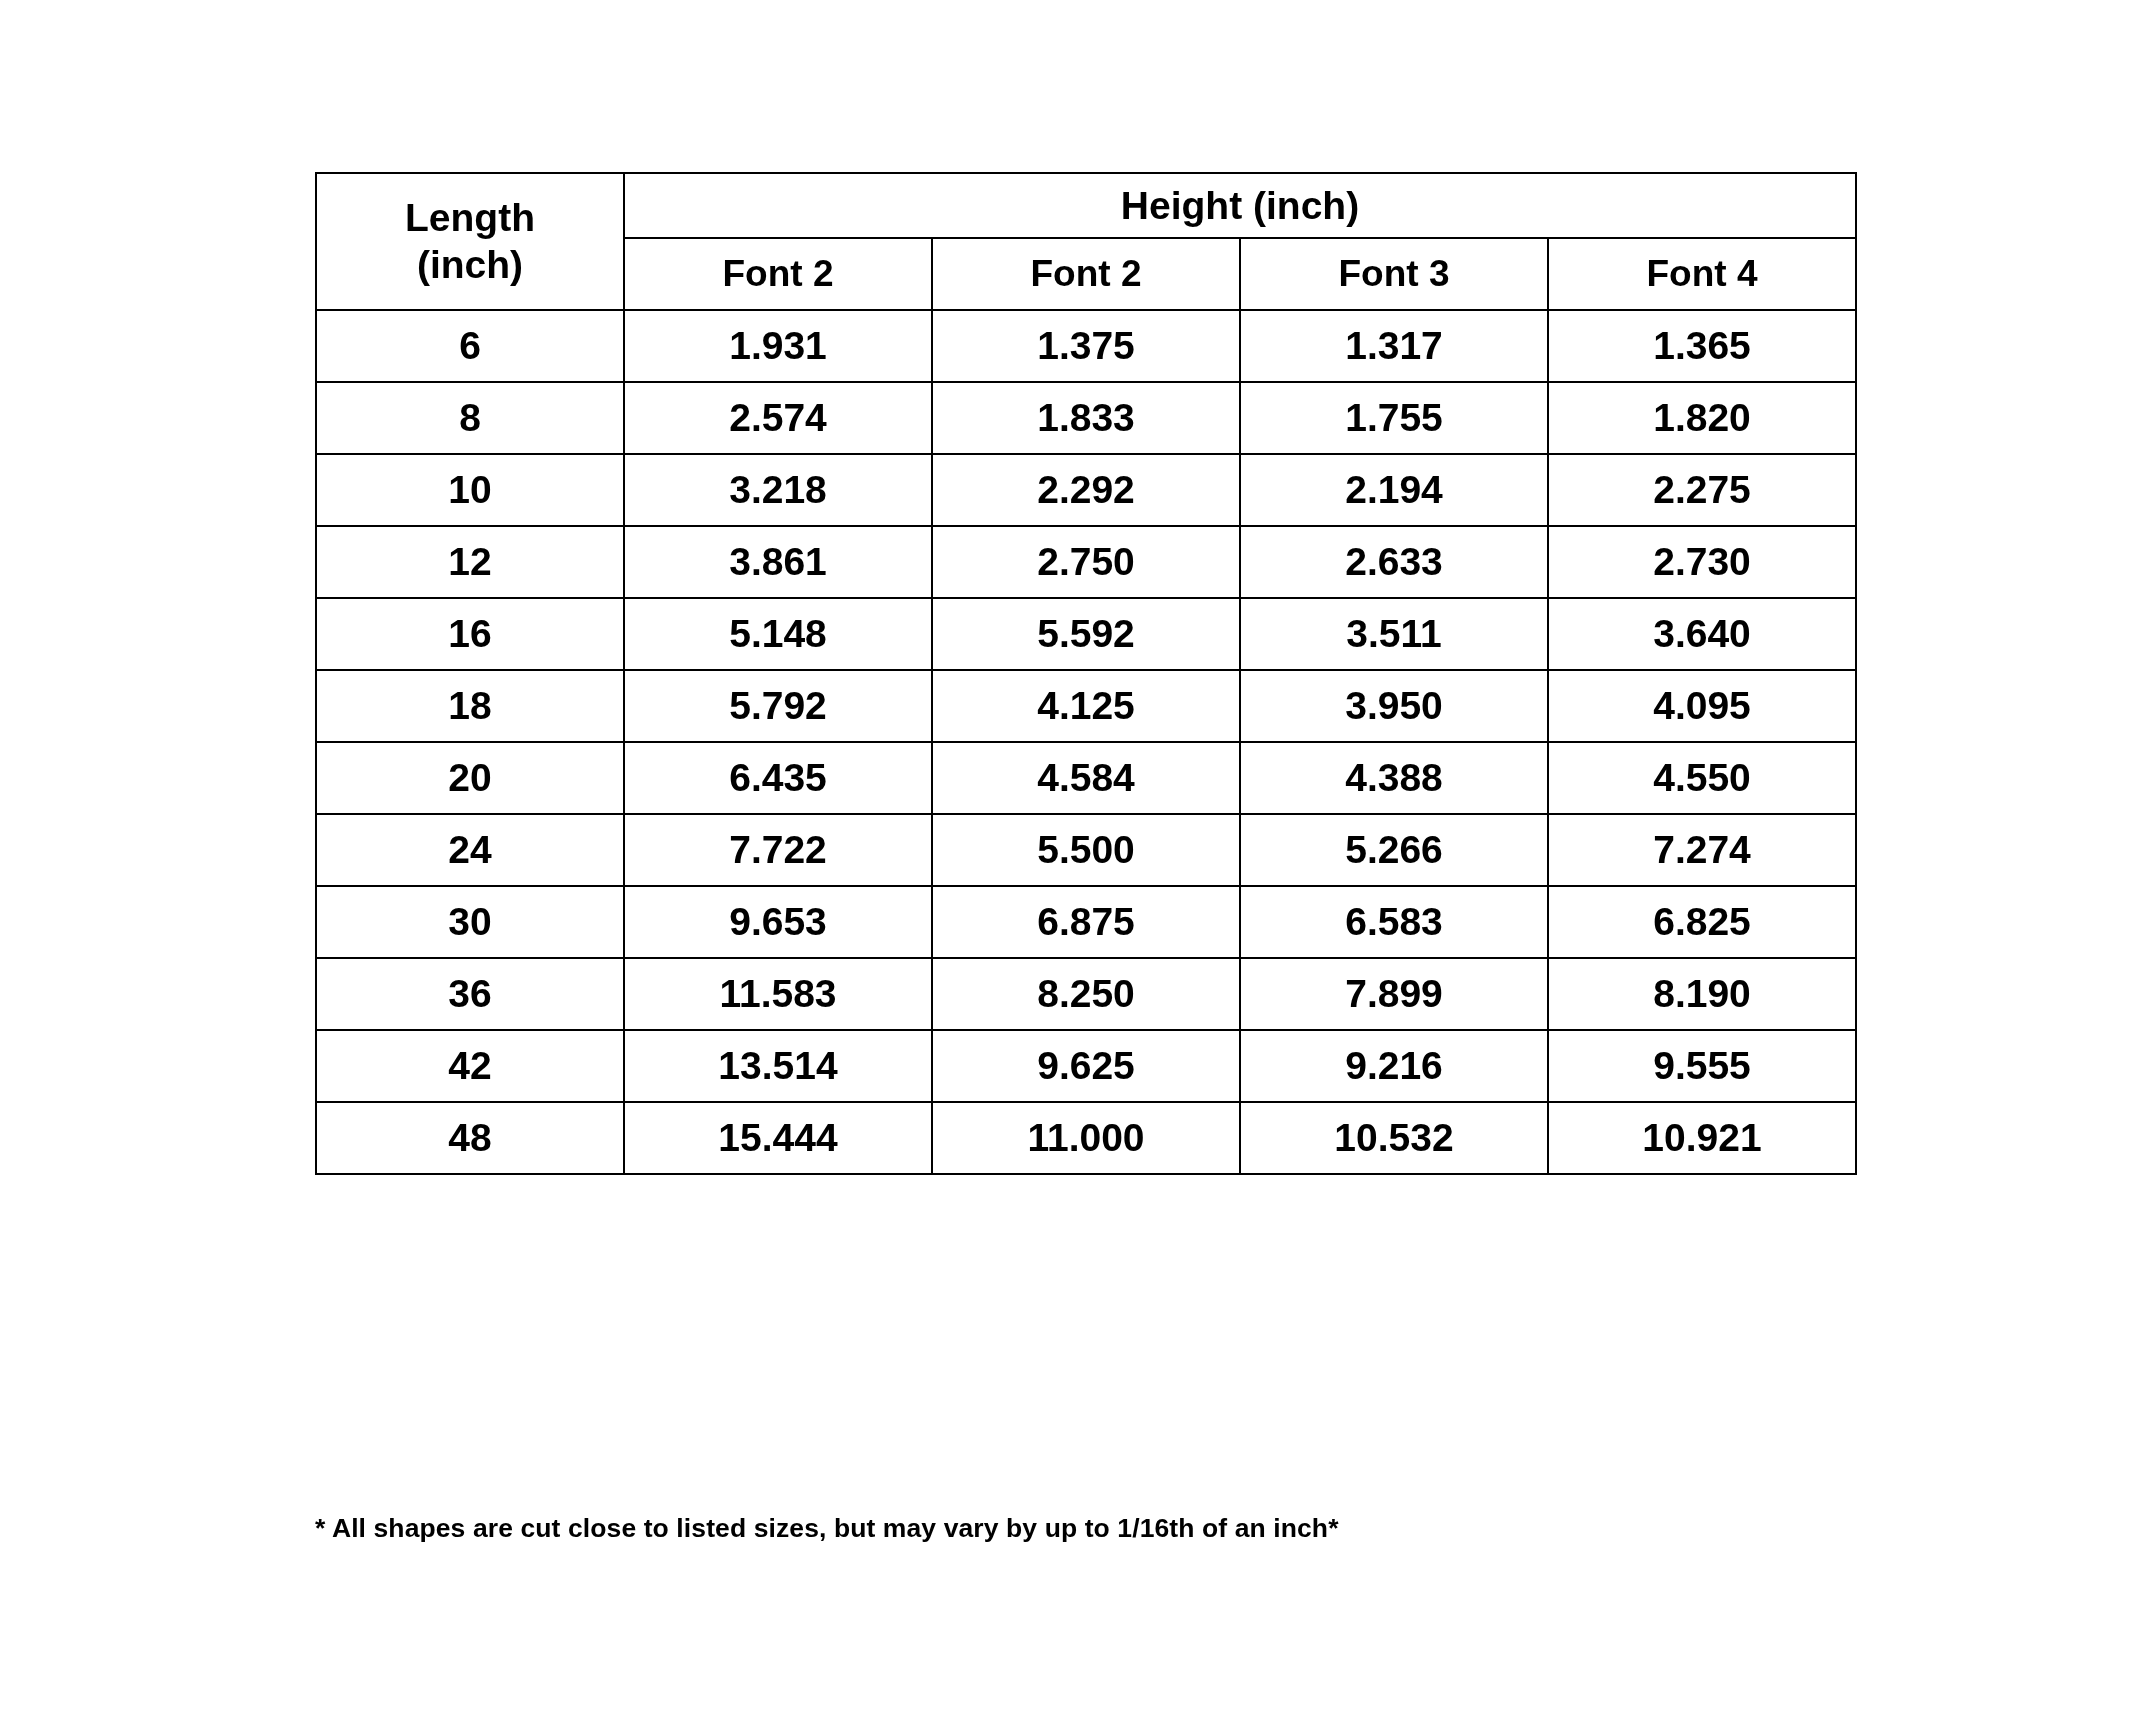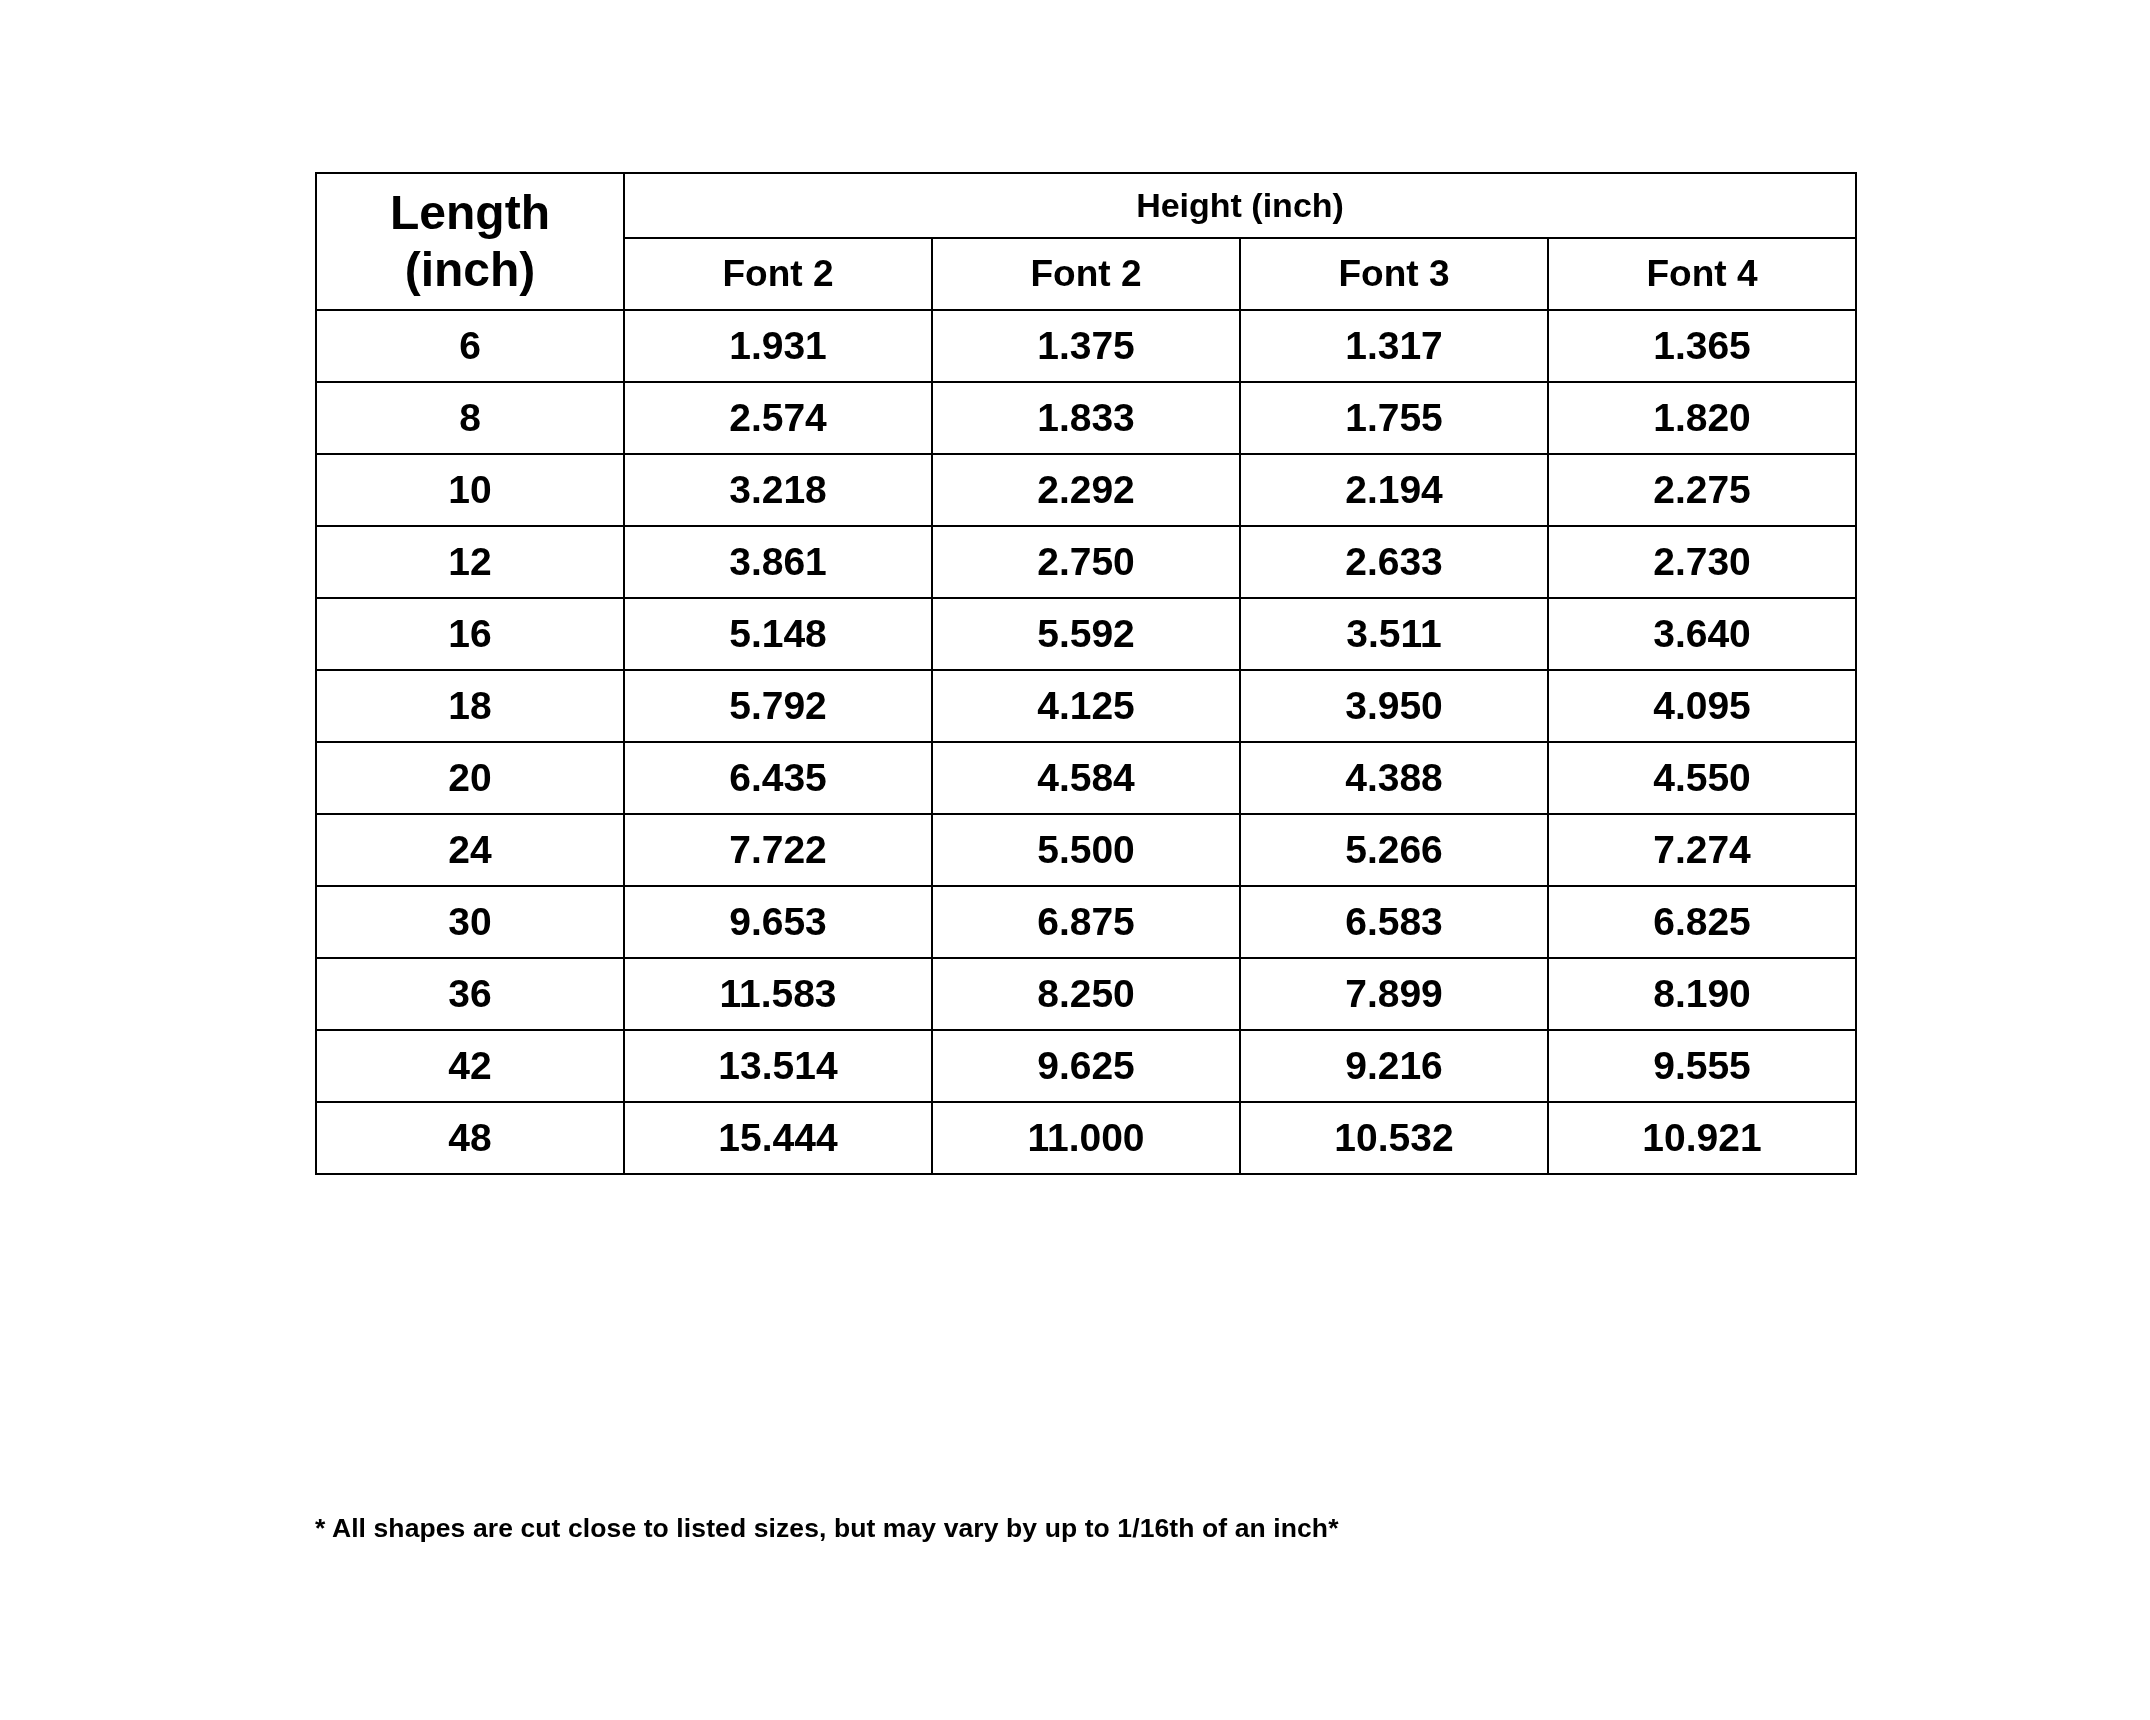--- a/index.html
+++ b/index.html
@@ -40,27 +40,27 @@
     text-align: center;
     vertical-align: middle;
     font-weight: bold;
     color: #000000;
     padding: 0;
   }
   col.c-length { width: 308px; }
   col.c-font   { width: 308px; }
 
   .hdr-length {
-    font-size: 48px;
+    font-size: 39px;
     line-height: 1.18;
     height: 133px;
     border-radius: 26px;
   }
   .hdr-height {
-    font-size: 34px;
+    font-size: 39px;
     height: 63px;
   }
   .hdr-font {
     font-size: 37px;
     height: 70px;
   }
   .cell {
     font-size: 39px;
     height: 70px;
   }

